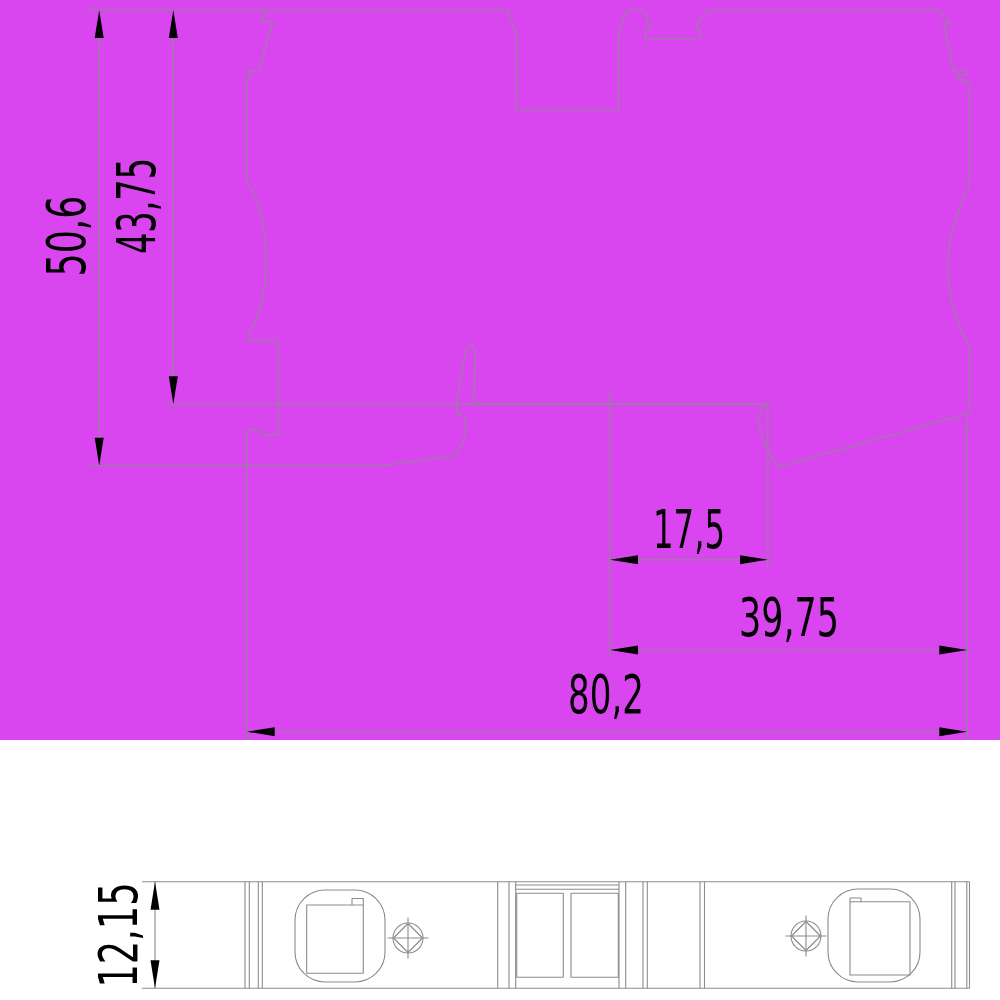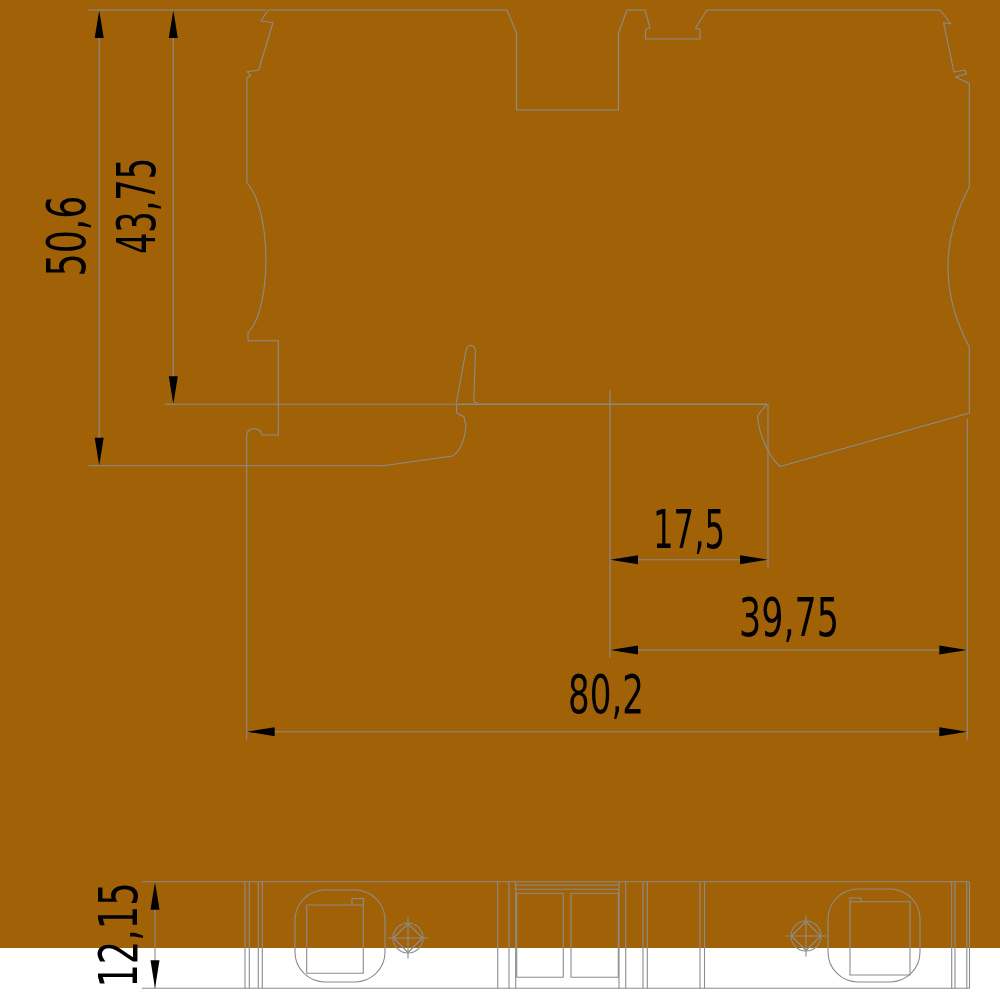--- a/index.html
+++ b/index.html
@@ -7,22 +7,22 @@
     padding: 0;
     background: #ffffff;
     width: 1000px;
     height: 1000px;
     overflow: hidden;
     font-family: "DejaVu Sans", sans-serif;
   }
   #stage {
     position: relative;
     width: 1000px;
-    height: 948px;
-    background: #a16207;
+    height: 740px;
+    background: #d946ef;
   }
   svg { display: block; }
   text {
     font-family: "DejaVu Sans", sans-serif;
     font-size: 54px;
   }
 </style>
 </head>
 <body>
 

